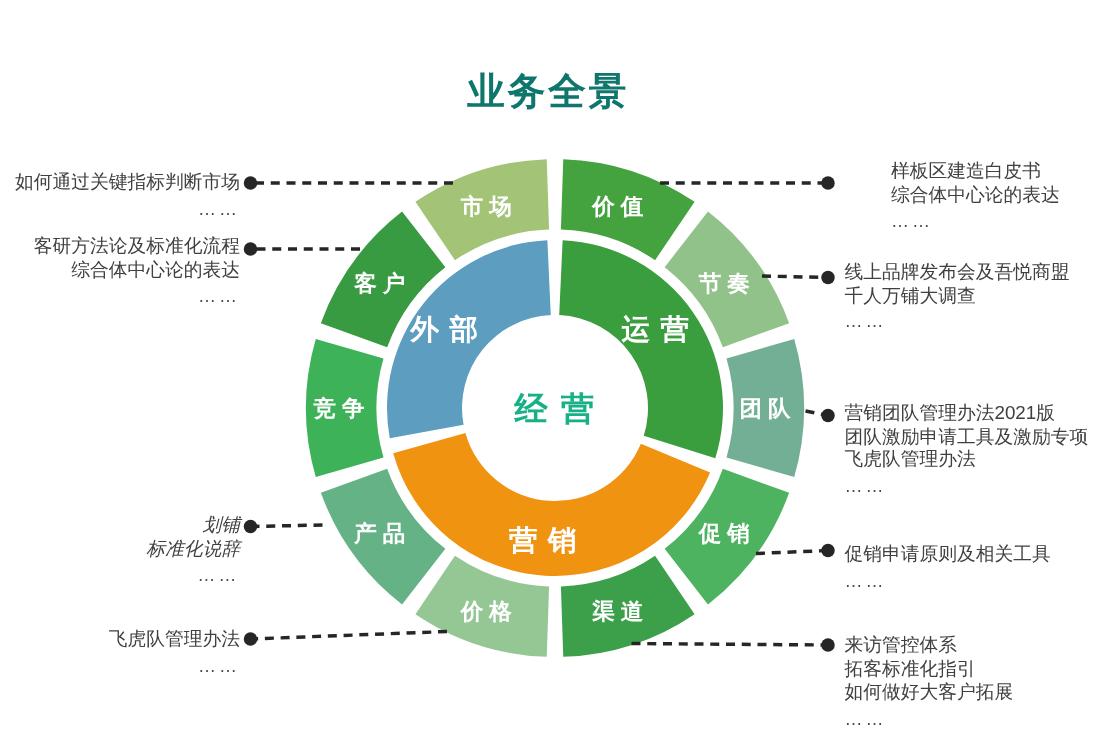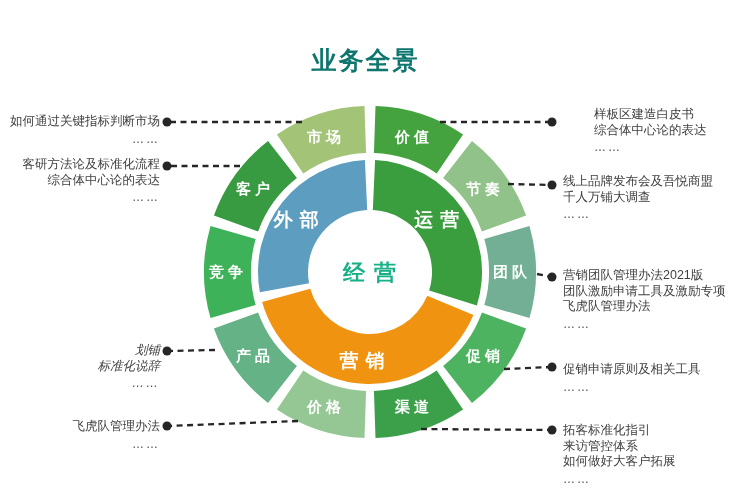--- a/index.html
+++ b/index.html
@@ -109,19 +109,19 @@
         <div class="ln">营销团队管理办法2021版</div>
         <div class="ln">团队激励申请工具及激励专项</div>
         <div class="ln">飞虎队管理办法</div>
         <div class="ellipsis">……</div>
       </div>
       <div class="ann right" style="top: 362px;">
         <div class="ln">促销申请原则及相关工具</div>
         <div class="ellipsis">……</div>
       </div>
       <div class="ann right" style="top: 423px;">
+        <div class="ln">来访管控体系</div>
         <div class="ln">拓客标准化指引</div>
-        <div class="ln">来访管控体系</div>
         <div class="ln">如何做好大客户拓展</div>
         <div class="ellipsis">……</div>
       </div>
     </div>
 </div>
 
 </body></html>

